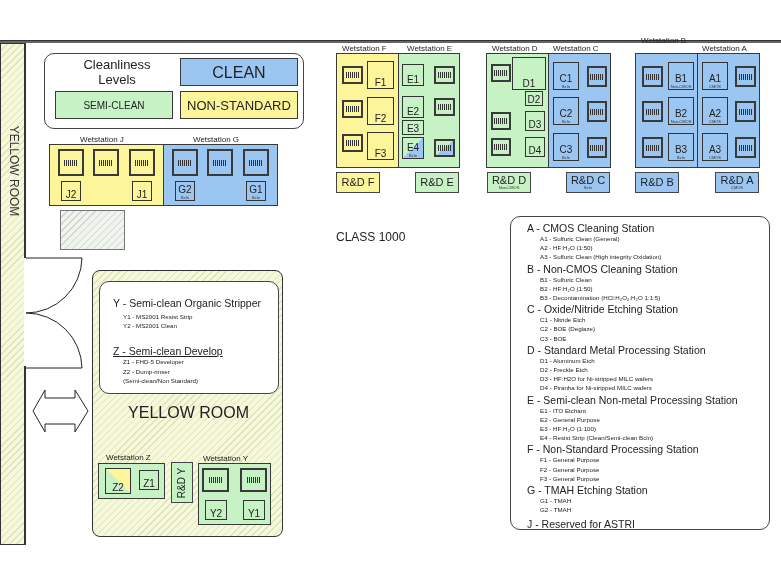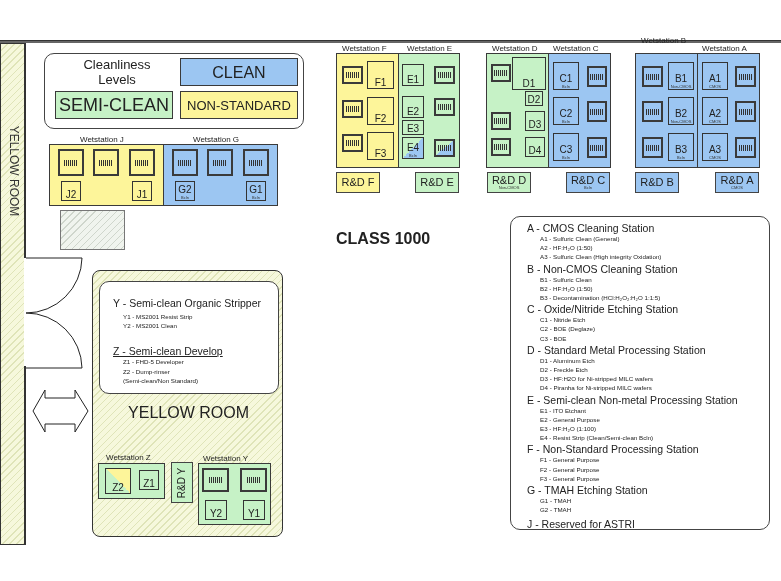--- a/index.html
+++ b/index.html
@@ -36,21 +36,21 @@
   <path d="M2 2 H58 A56 56 0 0 1 2 57" fill="none" stroke="#222" stroke-width="1"></path>
   <path d="M2 57 A56 56 0 0 1 58 112 H2" fill="none" stroke="#222" stroke-width="1"></path>
 </svg>
 <svg class="abs" style="left:32px;top:388px;" width="58" height="46">
   <path d="M1 23 L13 2 V10 H43 V2 L56 23 L43 44 V36 H13 V44 Z" fill="#fff" stroke="#222" stroke-width="1"></path>
 </svg>
 
 <div class="abs legend-box" style="left:44px;top:53px;width:260px;height:76px;">
   <div class="abs" style="left:26px;top:3px;width:92px;text-align:center;font-size:13px;line-height:15px;">Cleanliness Levels</div>
   <div class="abs bd" style="left:135px;top:4px;width:118px;height:28px;background:#9cc6f2;font-size:16px;text-align:center;line-height:27px;">CLEAN</div>
-  <div class="abs bd" style="left:10px;top:37px;width:118px;height:28px;background:#c6f2c6;font-size:18px;text-align:center;line-height:27px;">SEMI-CLEAN</div>
+  <div class="abs bd" style="left:10px;top:37px;width:118px;height:28px;background:#c6f2c6;font-size:10px;text-align:center;line-height:27px;">SEMI-CLEAN</div>
   <div class="abs bd" style="left:135px;top:37px;width:118px;height:28px;background:#fdf59a;font-size:13px;text-align:center;line-height:27px;">NON-STANDARD</div>
 </div>
 
 <div class="ws-label" style="left:80px;top:135px;">Wetstation J</div>
 <div class="ws-label" style="left:193px;top:135px;">Wetstation G</div>
 <div class="abs yellow bd" style="left:49px;top:144px;width:115px;height:62px;">
   <div class="sink" style="left:8px;top:4px;width:26px;height:27px;">
       <i></i>
     </div>
   <div class="sink" style="left:43px;top:4px;width:26px;height:27px;">
@@ -246,21 +246,21 @@
     </div>
 </div>
 <div class="rd blue" style="left:635px;top:172px;width:44px;height:21px;">
     <span>R&amp;D B</span>
   </div>
 <div class="rd blue" style="left:715px;top:172px;width:44px;height:21px;">
     <span>R&amp;D A</span>
     <span class="sub">CMOS</span>
   </div>
 
-<div class="abs" style="left:336px;top:230px;font-size:16px;white-space:nowrap;font-weight:bold;">CLASS 1000</div>
+<div class="abs" style="left:336px;top:230px;font-size:12px;white-space:nowrap;">CLASS 1000</div>
 
 <div class="abs hatch" style="left:92px;top:270px;width:191px;height:267px;border:1px solid #333;border-radius:8px;">
   <div class="abs legend-box" style="left:6px;top:10px;width:180px;height:113px;padding:14px 0 0 18px;">
     <div class="lg-h" style="margin-left:-5px;">Y - Semi-clean Organic Stripper</div>
     <div class="lg-i" style="margin-left:5px;margin-top:3px;">Y1 - MS2001 Resist Strip</div>
     <div class="lg-i" style="margin-left:5px;">Y2 - MS2001 Clean</div>
     <div class="lg-h" style="margin-left:-5px;margin-top:15px;text-decoration:underline;">Z - Semi-clean Develop</div>
     <div class="lg-i" style="margin-left:5px;">Z1 - FHD-5 Developer</div>
     <div class="lg-i" style="margin-left:5px;">Z2 - Dump-rinser</div>
     <div class="lg-i" style="margin-left:5px;">(Semi-clean/Non Standard)</div>

